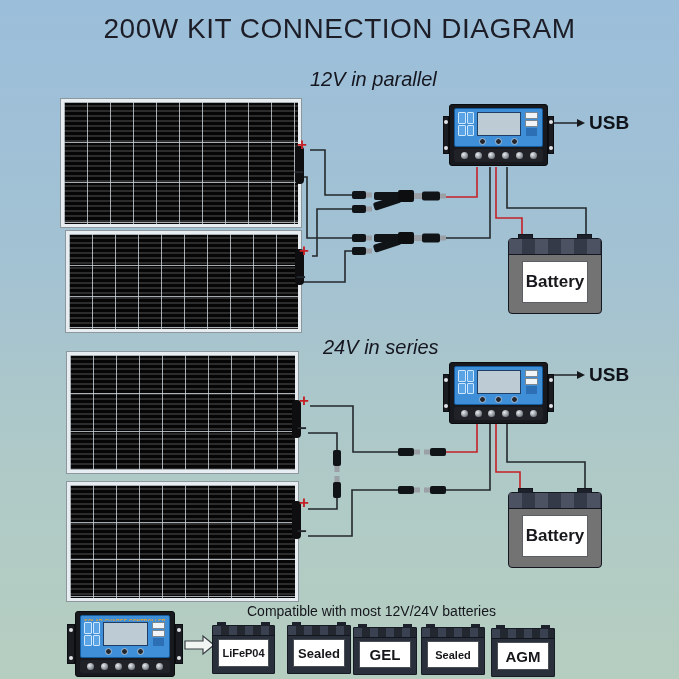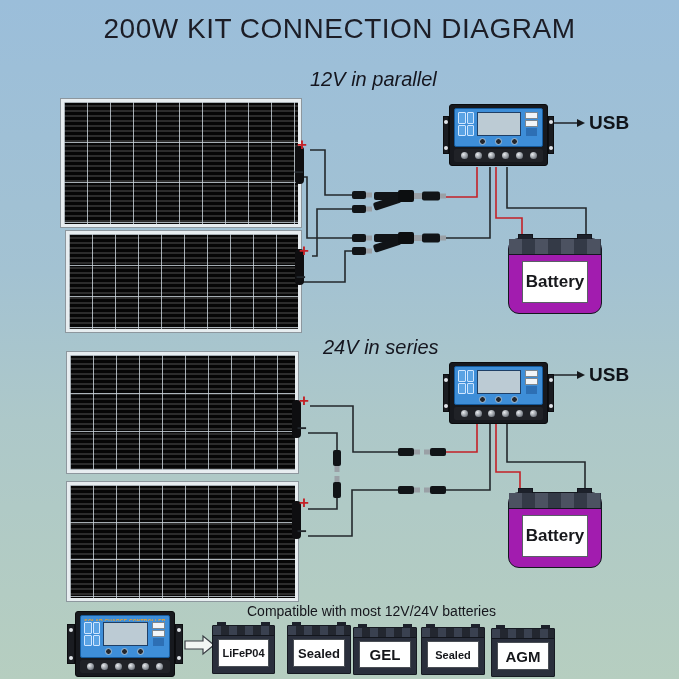--- a/index.html
+++ b/index.html
@@ -37,21 +37,21 @@
   .cicons i{background:#5aa3e4;border:1px solid #cfe6ff;border-radius:1px;}
   .lcd{flex:1;background:#bccbd4;border:1px solid #1f3f66;margin:0 1px;}
   .cusb{width:15px;display:flex;flex-direction:column;align-items:center;gap:1px;}
   .port{width:11px;height:5px;background:#f2f5f8;border:1px solid #7d8790;}
   .ulabel{width:11px;height:8px;background:#2d6fb4;}
   .cbtns{height:9px;display:flex;justify-content:center;gap:9px;margin-top:2px;}
   .cbtns i{width:7px;height:7px;border-radius:50%;background:#23262c;border:1px solid #a8c4dc;box-sizing:border-box;}
   .cterm{height:13px;margin-top:2px;display:flex;justify-content:space-evenly;align-items:center;background:#202227;border-radius:2px;}
   .cterm i{width:7px;height:7px;border-radius:50%;background:radial-gradient(circle at 35% 35%,#e8ebee,#7a8088 70%);}
   
-  .battery{background:#a21caf;border:1px solid #14171f;border-radius:11px;z-index:4;}
+  .battery{background:#737373;border:1px solid #14171f;border-radius:4px;z-index:4;}
   .btop{position:absolute;left:0;right:0;top:0;height:15px;border-bottom:1px solid #14171f;
         background:repeating-linear-gradient(90deg,#4c5261 0 13px,#343a47 13px 26px);}
   .bterm{position:absolute;top:-5px;width:13px;height:6px;background:#1d212b;border:1px solid #12151c;}
   .bt-l{left:9px;} .bt-r{right:9px;}
   .blabel{position:absolute;left:13px;right:13px;top:22px;bottom:10px;background:#fff;border:1px solid #5a5f66;display:flex;align-items:center;justify-content:center;font-weight:bold;font-size:17px;color:#17181c;}
   
   .mbat{background:#2a2f3c;border:1px solid #161a22;border-radius:1px;z-index:4;}
   .mbat::before,.mbat::after{content:"";position:absolute;top:-4px;width:9px;height:4px;background:#1d212b;}
   .mbat::before{left:4px;} .mbat::after{right:4px;}
   .mtop{position:absolute;top:0;left:0;right:0;height:9px;border-bottom:1px solid #12151c;

